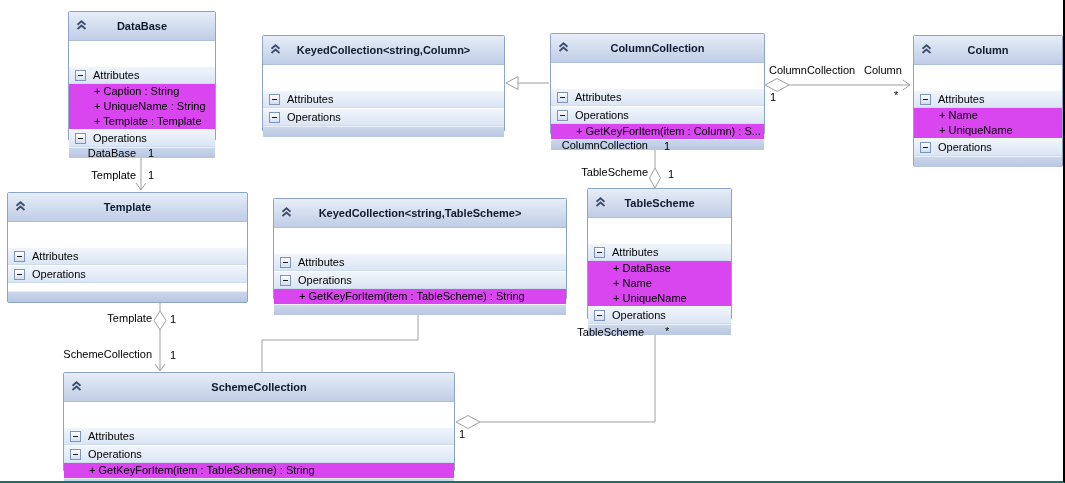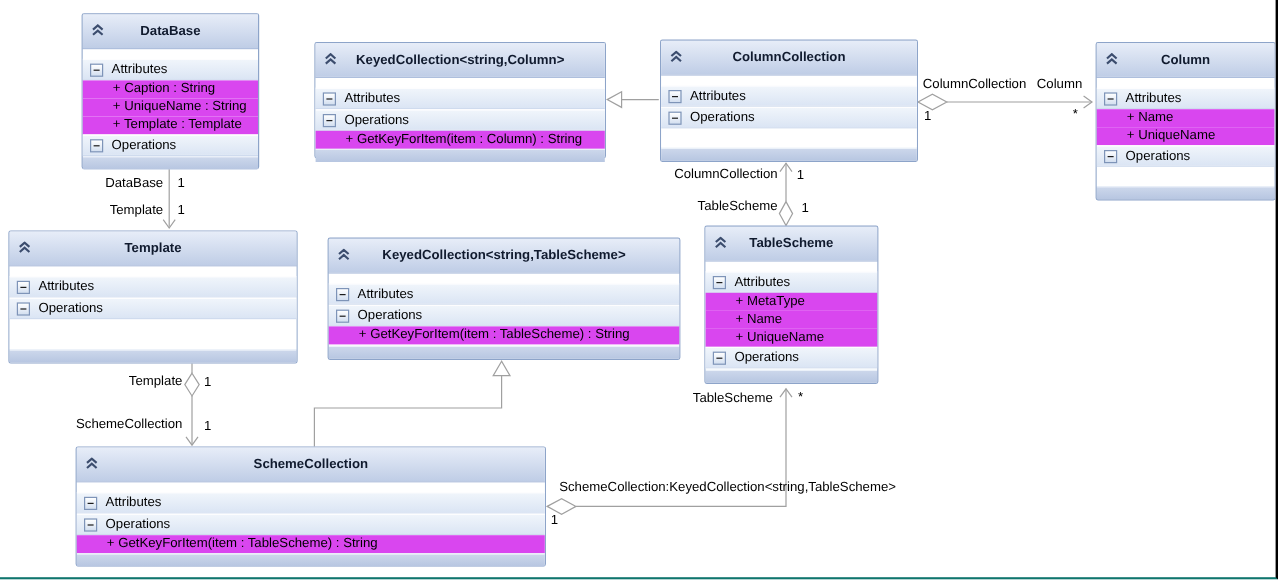--- a/index.html
+++ b/index.html
@@ -15,21 +15,21 @@
     box-shadow:inset 0 0 0 1px rgba(255,255,255,.55);box-sizing:border-box;
   }
   .cls-header{
     position:relative;height:28px;flex:none;
     background:linear-gradient(#e7edf8,#bfcde6);
     border-bottom:1px solid #aebfdd;
     display:flex;align-items:center;justify-content:center;
   }
   .chev{position:absolute;left:7px;top:8px;line-height:0;}
   .cls-title{font-weight:bold;color:#101a2e;}
-  .cls-body{flex:1;display:flex;flex-direction:column;background:#fff;padding-top:8px;}
+  .cls-body{flex:1;display:flex;flex-direction:column;background:#fff;padding-top:25px;}
   .sec{
     height:16px;flex:none;display:flex;align-items:center;gap:7px;padding-left:6px;
     background:linear-gradient(#f0f5fb,#dbe5f4);
     border-top:1px solid #fdfdfe;border-bottom:1px solid #cfdbee;
     box-sizing:content-box;
   }
   .minus{width:9px;height:9px;border:1px solid #7e94b8;background:linear-gradient(#ffffff,#d3dff0);display:inline-block;position:relative;flex:none;box-sizing:content-box;}
   .minus::after{content:"";position:absolute;left:2px;right:2px;top:4px;height:1px;background:#1c1c1c;}
   .itm{height:15px;line-height:15px;flex:none;padding-left:25px;white-space:nowrap;overflow:hidden;background:#d946ef;}
   .cls-footer{height:10px;flex:none;background:linear-gradient(#ccd7eb,#b7c6e1);border-top:1px solid #e9eff8;}
@@ -119,41 +119,41 @@
     </div>
     <div class="cls-body">
       <div class="sec">
           <span class="minus"></span>
           <span>Attributes</span>
         </div>
       <div class="sec">
           <span class="minus"></span>
           <span>Operations</span>
         </div>
-      <div class="itm">+ GetKeyForItem(item : Column) : String</div>
     </div>
     <div class="cls-footer"></div>
   </div>
 
   <div class="cls" style="left:550px;top:33px;width:215px;height:102px;">
     <div class="cls-header">
       <span class="chev"><svg width="11" height="11" viewBox="0 0 11 11">
             <path d="M1.5 4.7 L5.5 1.2 L9.5 4.7 M1.5 9 L5.5 5.5 L9.5 9" fill="none" stroke="#3c4d6e" stroke-width="1.8"></path>
           </svg></span>
       <span class="cls-title">ColumnCollection</span>
     </div>
     <div class="cls-body">
       <div class="sec">
           <span class="minus"></span>
           <span>Attributes</span>
         </div>
       <div class="sec">
           <span class="minus"></span>
           <span>Operations</span>
         </div>
+      <div class="itm">+ GetKeyForItem(item : Column) : S...</div>
     </div>
     <div class="cls-footer"></div>
   </div>
 
   <div class="cls" style="left:913px;top:35px;width:150px;height:132px;">
     <div class="cls-header">
       <span class="chev"><svg width="11" height="11" viewBox="0 0 11 11">
             <path d="M1.5 4.7 L5.5 1.2 L9.5 4.7 M1.5 9 L5.5 5.5 L9.5 9" fill="none" stroke="#3c4d6e" stroke-width="1.8"></path>
           </svg></span>
       <span class="cls-title">Column</span>
@@ -219,21 +219,21 @@
       <span class="chev"><svg width="11" height="11" viewBox="0 0 11 11">
             <path d="M1.5 4.7 L5.5 1.2 L9.5 4.7 M1.5 9 L5.5 5.5 L9.5 9" fill="none" stroke="#3c4d6e" stroke-width="1.8"></path>
           </svg></span>
       <span class="cls-title">TableScheme</span>
     </div>
     <div class="cls-body">
       <div class="sec">
           <span class="minus"></span>
           <span>Attributes</span>
         </div>
-      <div class="itm">+ MetaType</div>
+      <div class="itm">+ DataBase</div>
       <div class="itm">+ Name</div>
       <div class="itm">+ UniqueName</div>
       <div class="sec">
           <span class="minus"></span>
           <span>Operations</span>
         </div>
     </div>
     <div class="cls-footer"></div>
   </div>
 
@@ -271,18 +271,17 @@
   <div class="lbl ra" style="left:556px;top:139px;width:92px;">ColumnCollection</div>
   <div class="lbl" style="left:664px;top:140px;">1</div>
   <div class="lbl ra" style="left:556px;top:166px;width:92px;">TableScheme</div>
   <div class="lbl" style="left:668px;top:168px;">1</div>
 
   <div class="lbl ra" style="left:88px;top:312px;width:64px;">Template</div>
   <div class="lbl" style="left:170px;top:313px;">1</div>
   <div class="lbl ra" style="left:48px;top:348px;width:104px;">SchemeCollection</div>
   <div class="lbl" style="left:170px;top:349px;">1</div>
 
-  <div class="lbl" style="left:466px;top:400px;">SchemeCollection:KeyedCollection&lt;string,TableScheme&gt;</div>
   <div class="lbl" style="left:459px;top:428px;">1</div>
   <div class="lbl ra" style="left:572px;top:326px;width:72px;">TableScheme</div>
   <div class="lbl" style="left:665px;top:325px;">*</div>
 
 </div>
 
 </body></html>

